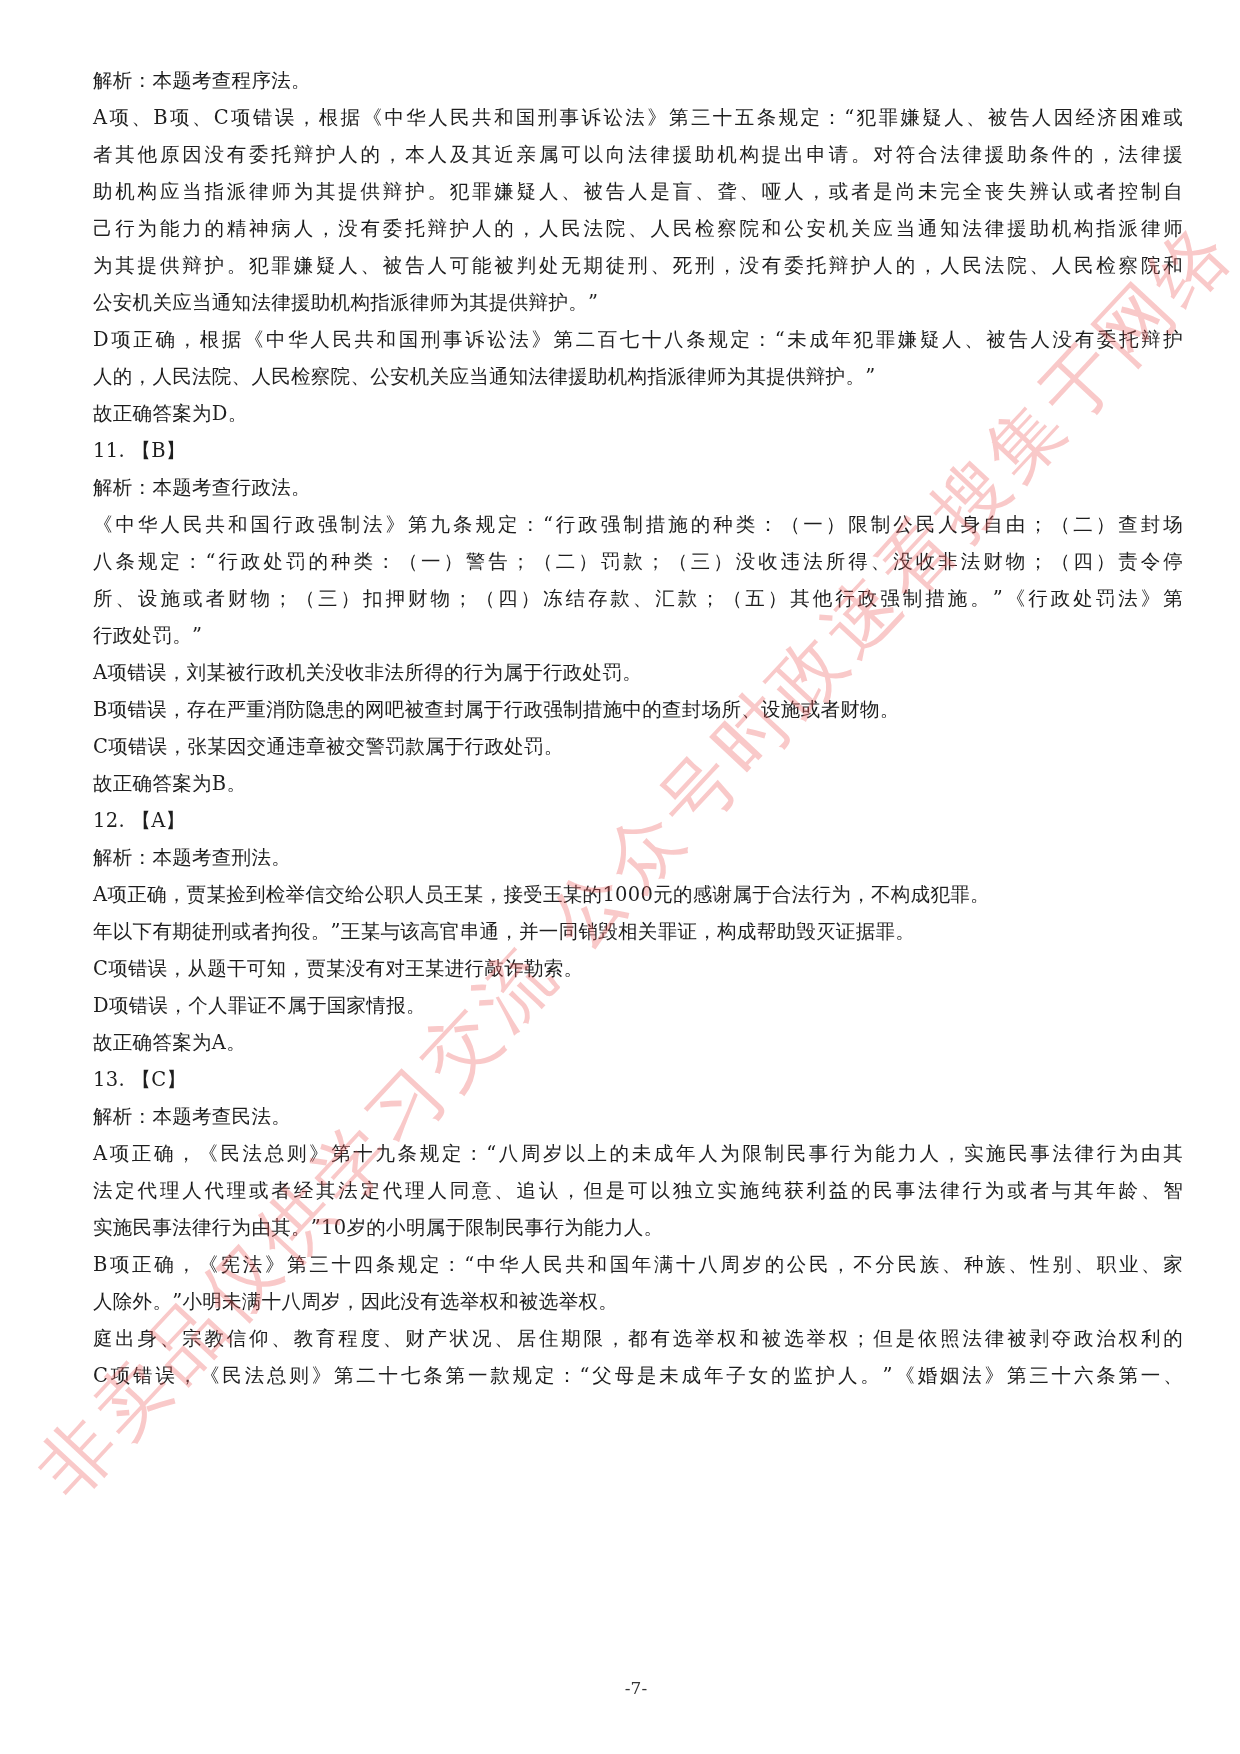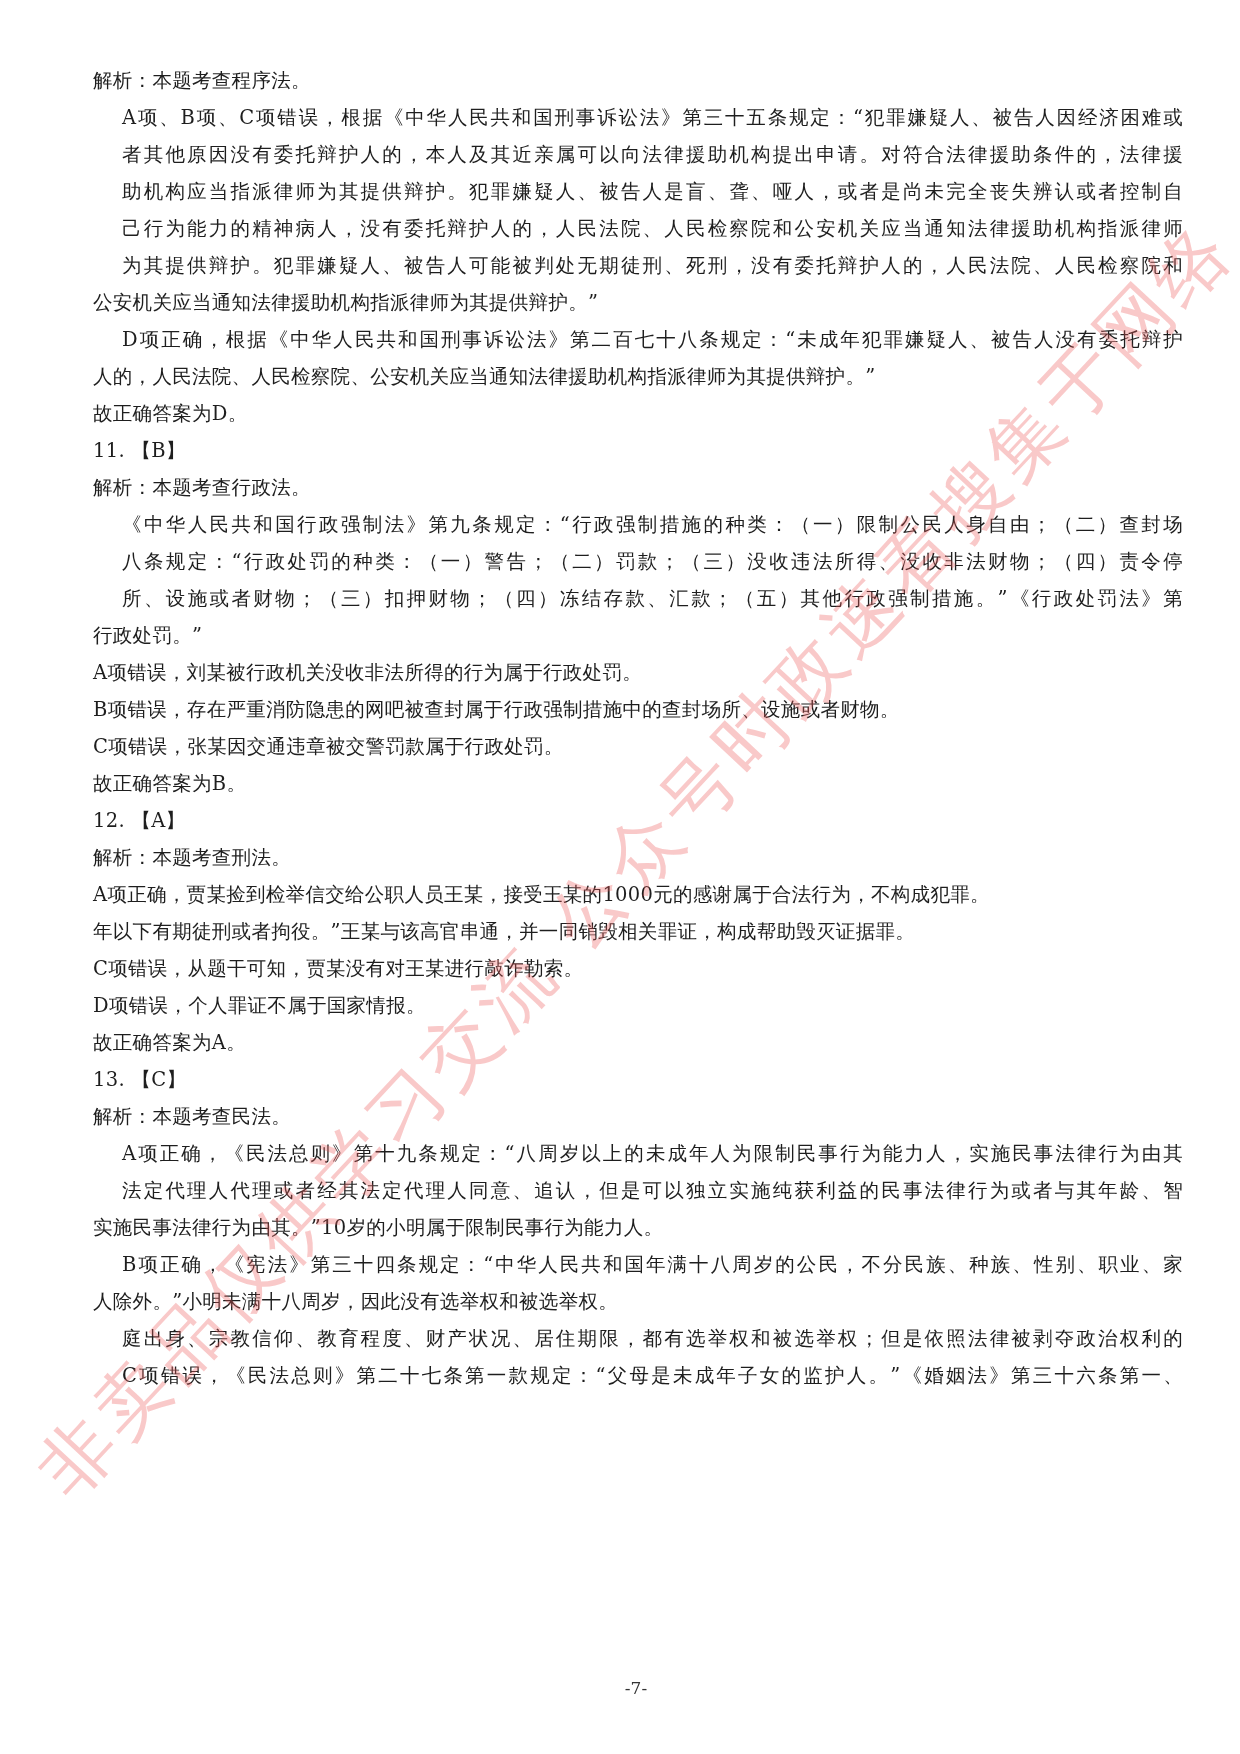--- a/index.html
+++ b/index.html
@@ -32,21 +32,20 @@
       font-size: 19.5px;
       line-height: 37px;
       height: 37px;
       white-space: nowrap;
       letter-spacing: 0.3px;
     }
     .line.justify {
       text-align: justify;
       text-align-last: justify;
       white-space: normal;
-      margin-left: 29px;
     }
     .page-number {
       position: absolute;
       left: 0;
       width: 1240px;
       top: 1678px;
       text-align: center;
       font-size: 17px;
       color: #333333;
     }

